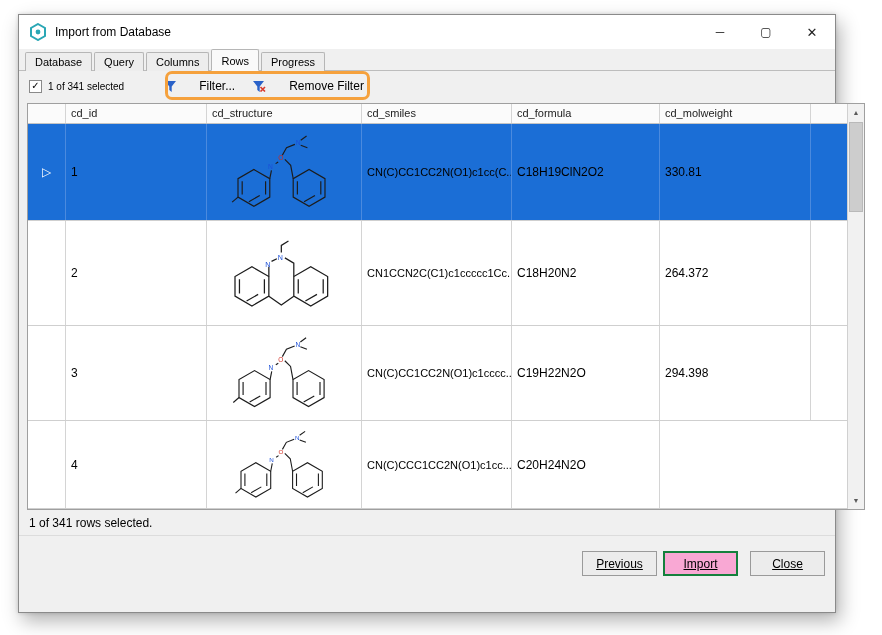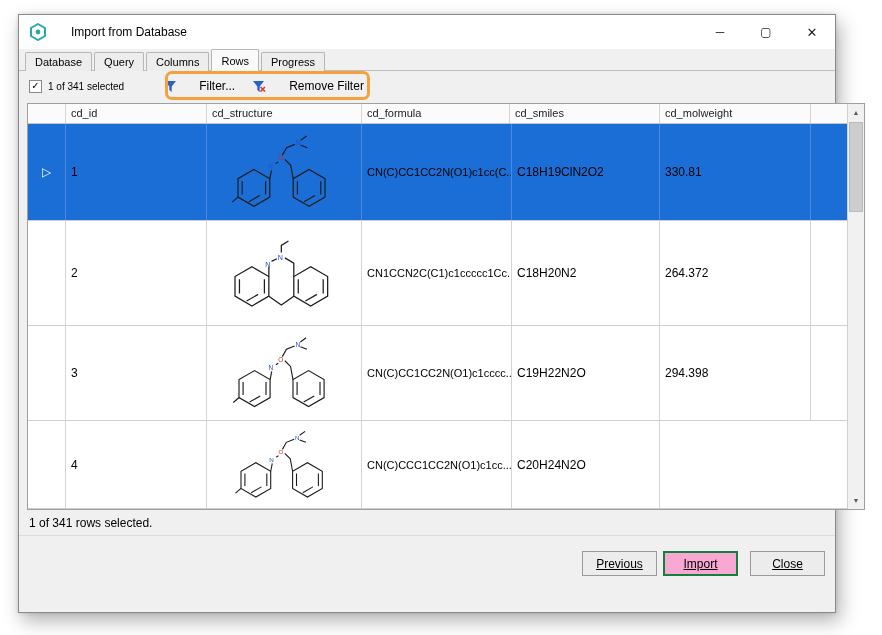--- a/index.html
+++ b/index.html
@@ -6,21 +6,21 @@
   html,body { width:882px; height:635px; background:#ffffff; overflow:hidden;
     font-family:"Liberation Sans","DejaVu Sans",sans-serif; color:#000; }
 
   .window { position:absolute; left:18px; top:14px; width:818px; height:599px;
     background:#f0f0f0; border:1px solid #8a8a8a;
     box-shadow: 4px 8px 18px rgba(0,0,0,.30), 0 0 4px rgba(0,0,0,.15); }
 
   
   .titlebar { height:34px; background:#ffffff; display:flex; align-items:center; padding-left:10px; }
   .app-icon { width:18px; height:18px; flex:0 0 auto; }
-  .title { margin-left:24px; font-size:12px; }
+  .title { margin-left:8px; font-size:12px; }
   .win-controls { margin-left:auto; display:flex; height:100%; }
   .win-btn { width:46px; display:flex; align-items:center; justify-content:center;
     font-size:12px; color:#222; cursor:default; }
   .win-btn.close-btn { font-size:13px; }
 
   
   .tabstrip { display:flex; align-items:flex-end; height:22px; padding:0 8px 0 6px;
     border-bottom:1px solid #bdbdbd; }
   .tab { font-size:11px; padding:3px 9px 3px; background:#ededed; border:1px solid #b6b6b6;
     border-bottom:none; margin-right:2px; border-radius:2px 2px 0 0; position:relative; margin-bottom:-1px; }
@@ -158,22 +158,22 @@
     </div>
 
     <div class="annotation"></div>
   </div>
 
   <div class="grid">
     <div class="thead">
       <div class="th c0"></div>
       <div class="th c1">cd_id</div>
       <div class="th c2">cd_structure</div>
+      <div class="th c3">cd_smiles</div>
       <div class="th c4">cd_formula</div>
-      <div class="th c3">cd_smiles</div>
       <div class="th c5">cd_molweight</div>
     </div>
 
     <div class="tr selected h0">
       <div class="td c0">
         <span class="row-marker">▷</span>
       </div>
       <div class="td c1">1</div>
       <div class="td c2 struct-cell">
         <svg class="struct" viewBox="0 0 130 110" width="122" height="92">

